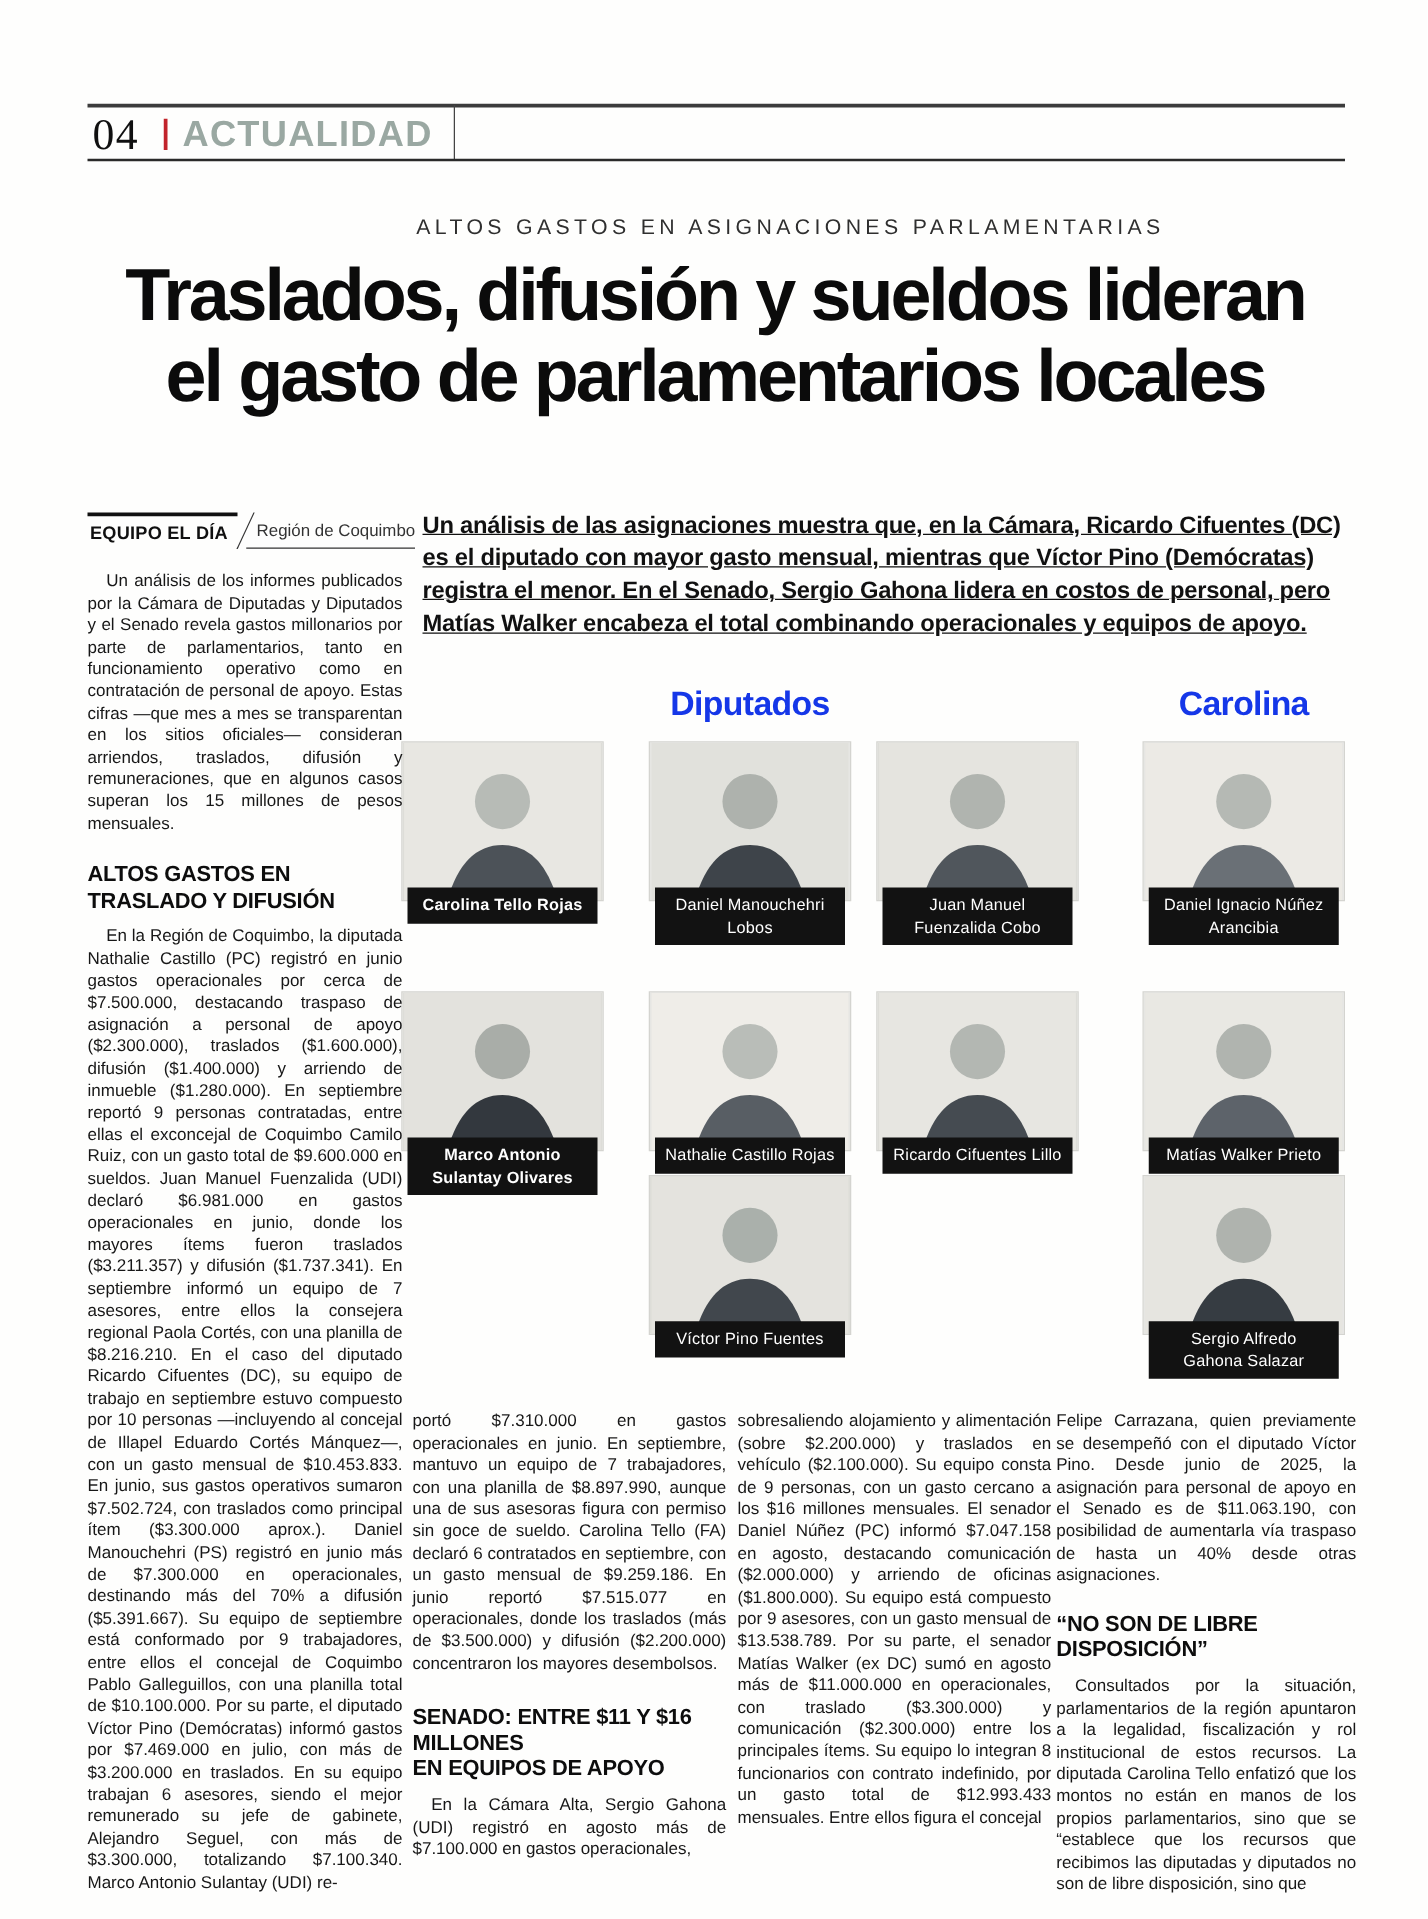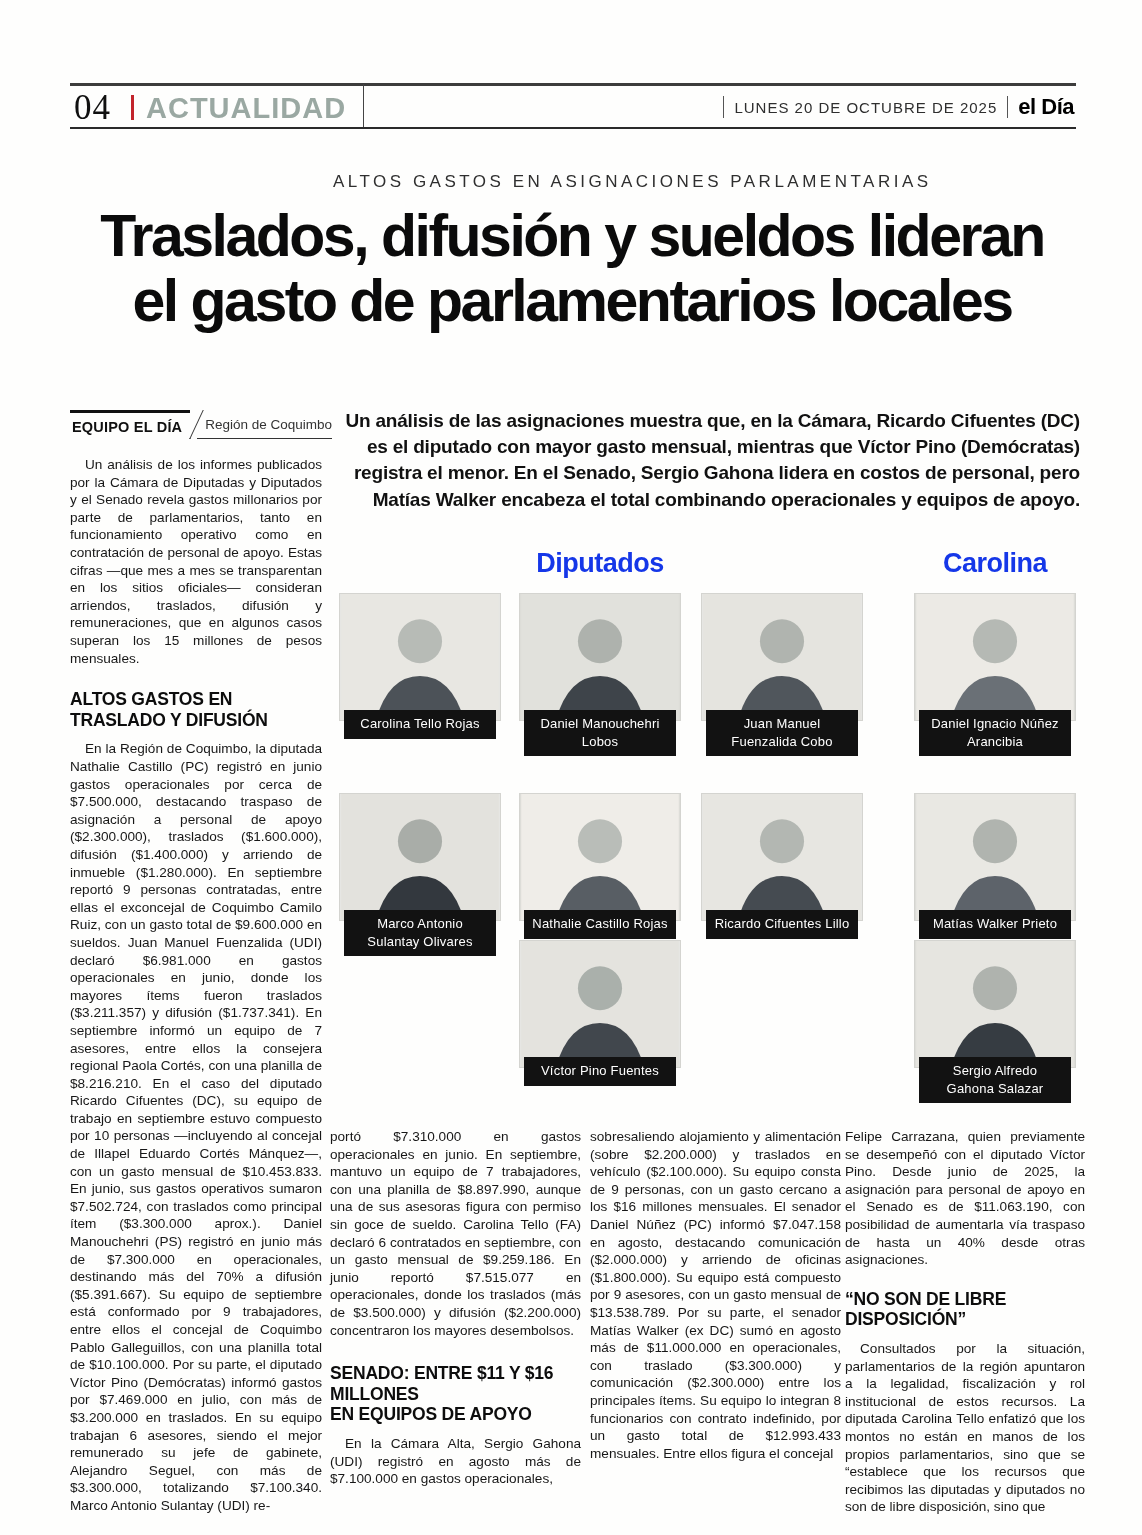--- a/index.html
+++ b/index.html
@@ -43,22 +43,23 @@
     font-size:14.5px; font-weight:bold; color:#101010; letter-spacing:0.2px; white-space:nowrap;
   }
   .byline-slash { width:14px; border-bottom:1px solid #333; transform:skewX(-25deg); border-left:1px solid #333; margin-left:6px; }
   .byline-loc {
     border-bottom:1px solid #333; flex:1; padding:7px 0 4px 8px;
     font-size:13.5px; color:#333; white-space:nowrap;
   }
   
   .lead {
     position:absolute; left:338px; top:408px; width:742px;
-    font-size:19px; line-height:1.38; font-weight:bold; text-align:right; color:#111;
+    font-size:19px; line-height:1.38; font-weight:bold; text-align:left; color:#111;
     letter-spacing:-0.2px;
+    text-decoration:underline;
   }
   
   .gal-label {
     position:absolute; top:548px; font-size:27px; font-weight:bold;
     color:var(--accent_blue,#1537e8); text-align:center; letter-spacing:-0.5px;
   }
   .gal-label.dip { left:330px; width:540px; }
   .gal-label.sen { left:905px; width:180px; }
   .cell { position:absolute; width:180px; }
   .photo {
@@ -68,21 +69,21 @@
   .cell:nth-child(odd) .photo { background:#ddddd8; }
   .ph-svg { display:block; width:100%; height:100%; }
   .caption {
     position:relative; margin:-10px auto 0; width:152px;
     background:var(--caption_bg,#121212); color:#fff;
     font-size:13px; line-height:1.35; text-align:center; padding:5px 4px 6px;
     white-space:pre-line; letter-spacing:0.2px;
   }
   
   .r1 { top:594px; } .r2 { top:774px;margin-top:20px; } .r3 { top:941px; }
-  .c1 { left:330px; } .c2 { left:510px; } .c3 { left:692px; } .c4 { left:905px; }
+  .c1 { left:312px;font-weight:bold; } .c2 { left:510px; } .c3 { left:692px; } .c4 { left:905px; }
   
   .col { position:absolute; font-size:13.6px; line-height:17.6px; text-align:justify; color:#171717; }
   .col p { margin-bottom:0; }
   .col p.indent { text-indent:15px; }
   .col1 { left:70px;  top:456px;  width:252px; }
   .col2 { left:330px; top:1128px; width:251px; }
   .col3 { left:590px; top:1128px; width:251px; }
   .col4 { left:845px; top:1128px; width:240px; }
   .subhead {
     font-weight:bold; font-size:17.5px; line-height:1.18; letter-spacing:-0.2px;
@@ -95,26 +96,20 @@
 </head>
 <body>
 
 <div class="page">
 
   <div class="rule-top"></div>
   <div class="page-number">04</div>
   <div class="mast-red-divider"></div>
   <div class="section-label">ACTUALIDAD</div>
   <div class="masthead-vline"></div>
-  <div class="mast-right">
-    <span class="mast-bar"></span>
-    <span class="mast-date">LUNES 20 DE OCTUBRE DE 2025</span>
-    <span class="mast-bar"></span>
-    <span class="brand">el Día</span>
-  </div>
   <div class="rule-bottom"></div>
 
   <div class="kicker">ALTOS GASTOS EN ASIGNACIONES PARLAMENTARIAS</div>
   <h1 class="headline">Traslados, difusión y sueldos lideran
 el gasto de parlamentarios locales</h1>
 
   <div class="byline">
     <span class="byline-author">EQUIPO EL DÍA</span>
     <span class="byline-slash"></span>
     <span class="byline-loc">Región de Coquimbo</span>

